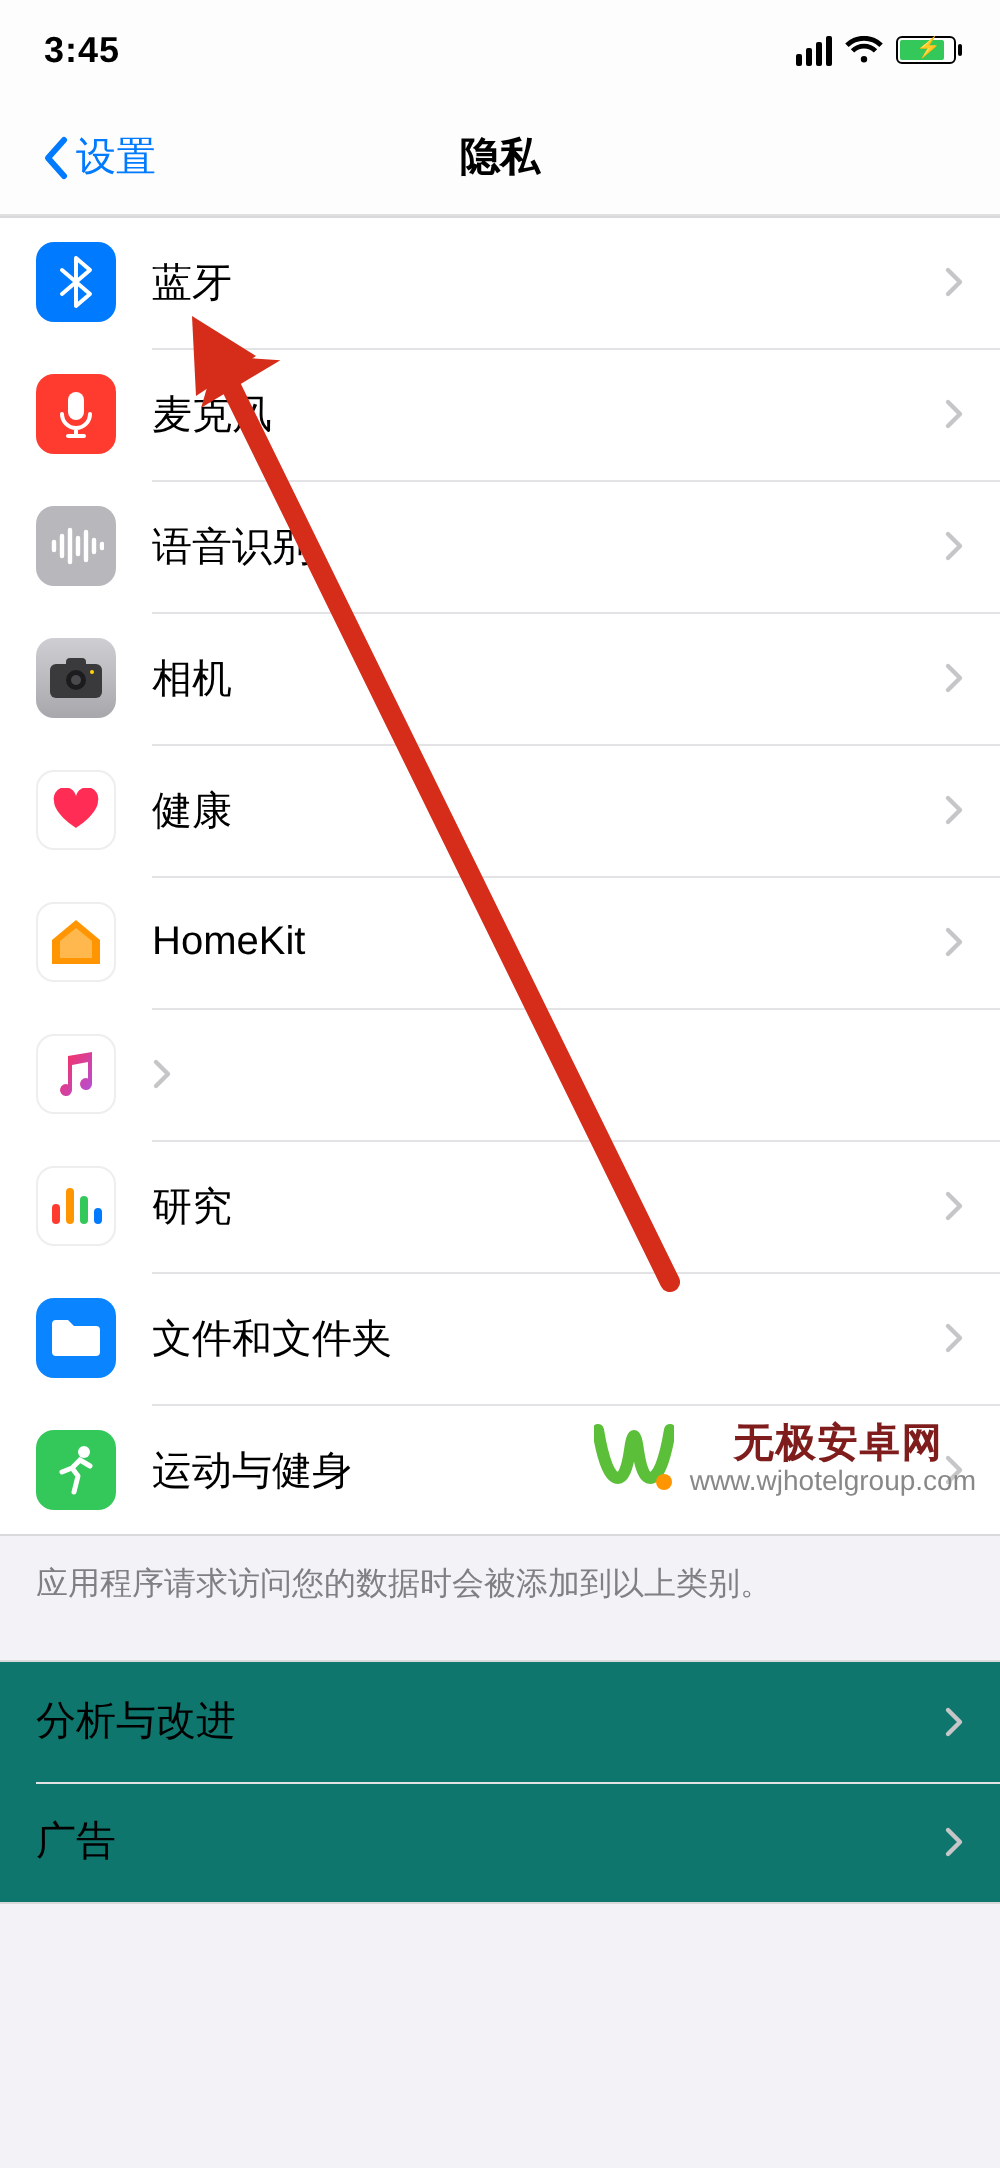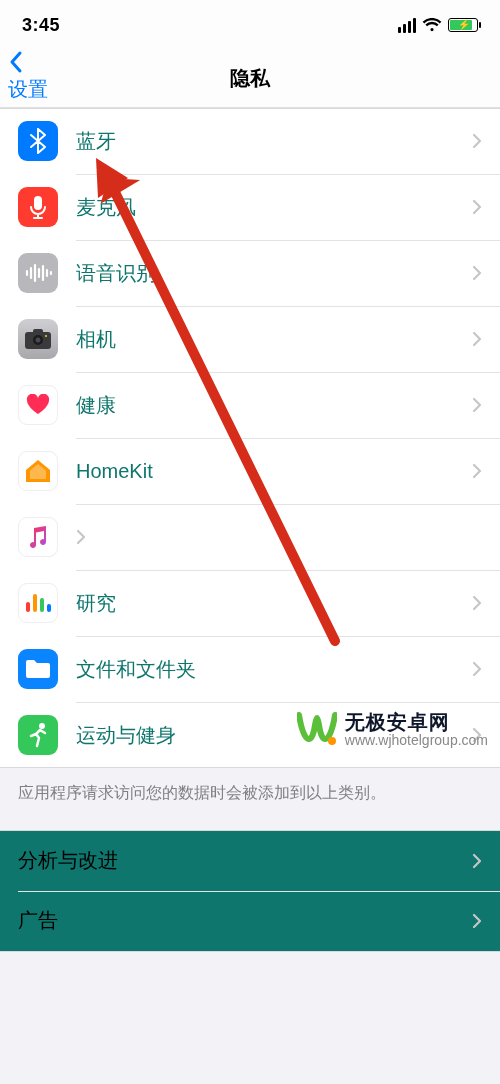--- a/index.html
+++ b/index.html
@@ -17,54 +17,54 @@
   .signal-bars span:nth-child(3){height:12px}
   .signal-bars span:nth-child(4){height:15px}
   .wifi-ico svg { display:block; }
   .battery-ico { width: 30px; height: 14px; border: 1.5px solid #000; border-radius: 3px; position: relative; }
   .battery-ico::after { content:""; position:absolute; right:-4px; top:3px; width:2px; height:6px; background:#000; border-radius:1px; }
   .battery-fill { position:absolute; left:1px; top:1px; bottom:1px; width: 22px; background:#34c759; border-radius:1px; }
   .battery-bolt { position:absolute; left:9px; top:0; font-size:10px; color:#fff; font-weight:bold; line-height:12px; }
 
   
   .nav-bar { height: 58px; background: #fdfdfd; display:flex; align-items:center; justify-content:center; position:relative; border-bottom:1px solid #e0e0e0; }
-  .nav-back { position:absolute; left:8px; top:0; bottom:0; display:flex; color:#007aff; font-size:20px; gap:2px;flex-direction:column; }
+  .nav-back { position:absolute; left:20px; top:0; bottom:0; display:flex; align-items:center; color:#007aff; font-size:20px; gap:2px; }
   .nav-back-chevron svg { display:block; }
   .nav-title { font-size:20px; font-weight:600; }
 
   .list { background:#fff; }
   .row { display:flex; align-items:center; height:66px; padding:0 18px; position:relative; }
   .row + .row::before,
   .row-sep::before { content:""; position:absolute; left:76px; right:0; top:0; height:1px; background:#e3e3e6; }
   .row-first-sep::before { content:""; position:absolute; left:0; right:0; top:0; height:1px; background:#d9d9dc; }
   .row:last-child::after { content:""; position:absolute; left:0; right:0; bottom:0; height:1px; background:#d9d9dc; }
 
   .app-icon { width:40px; height:40px; border-radius:9px; margin-right:18px; display:flex; align-items:center; justify-content:center; flex-shrink:0; }
   .app-icon svg { display:block; }
-  .row-label { font-size:20px; color:#0f766e; flex:1; }
+  .row-label { font-size:20px; color:#000000; flex:1; }
   .chevron { color:#c6c6c8; }
   .chevron svg { display:block; }
 
   .footer-note { padding:14px 18px 26px; font-size:16px; color:#808084; line-height:1.35; background:#f2f2f7; }
 
   .group2 { background:#0f766e; }
   .row2 { display:flex; align-items:center; height:60px; padding:0 18px; position:relative; }
   .row2-label { font-size:20px; color:#000; flex:1; }
   .row2 + .row2::before { content:""; position:absolute; left:18px; right:0; top:0; height:1px; background:#e3e3e6; }
   .group2::before { content:""; display:block; height:1px; background:#d9d9dc; }
   .group2::after { content:""; display:block; height:1px; background:#d9d9dc; }
 
   
   .arrow-overlay { position:absolute; pointer-events:none; }
 
   
   .watermark { position:absolute; right:12px; bottom:14px; display:flex; align-items:center; gap:8px; }
   .wm-logo { width:40px; height:38px; }
   .wm-text { display:flex; flex-direction:column; line-height:1.1; }
-  .wm-text .l1 { font-size:20px; font-weight:700; color:#0f172a; letter-spacing:1px; }
+  .wm-text .l1 { font-size:20px; font-weight:700; color:#7f1d1d; letter-spacing:1px;margin-left:22px; }
   .wm-text .l2 { font-size:14px; color:#888; }
 </style>
 </head>
 <body>
 
 <div class="screen">
 
   <div class="status-bar">
     <div class="status-time">3:45</div>
     <div class="status-right">

